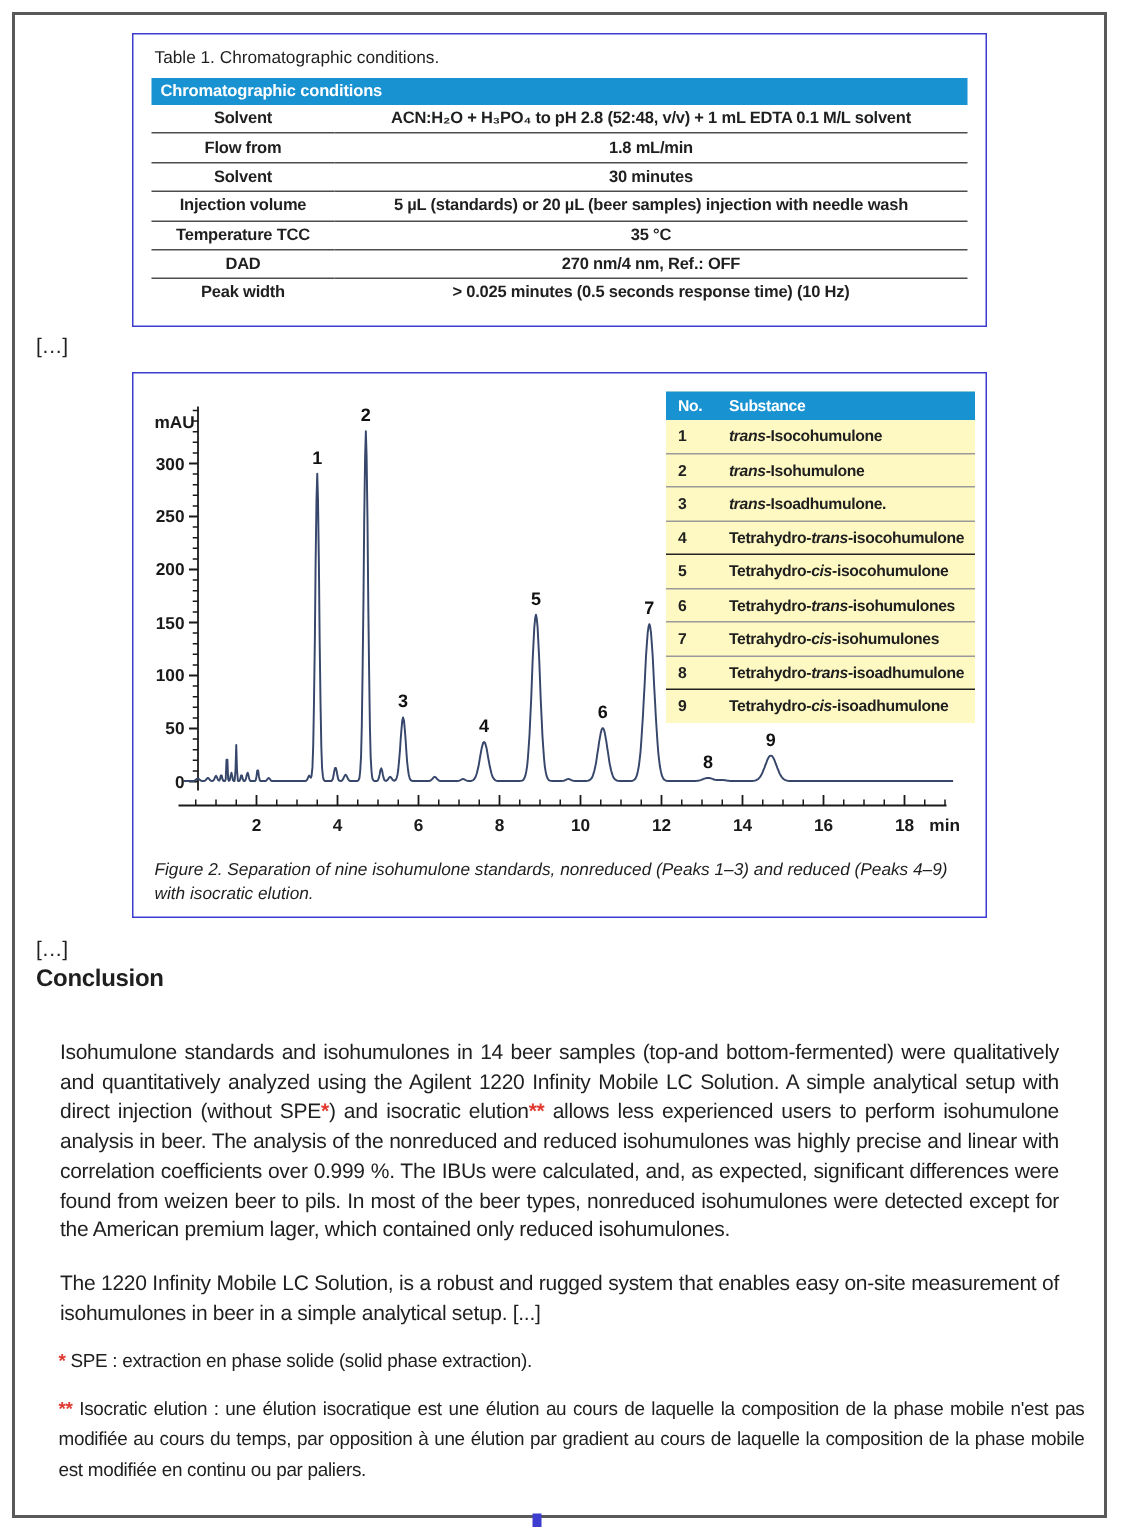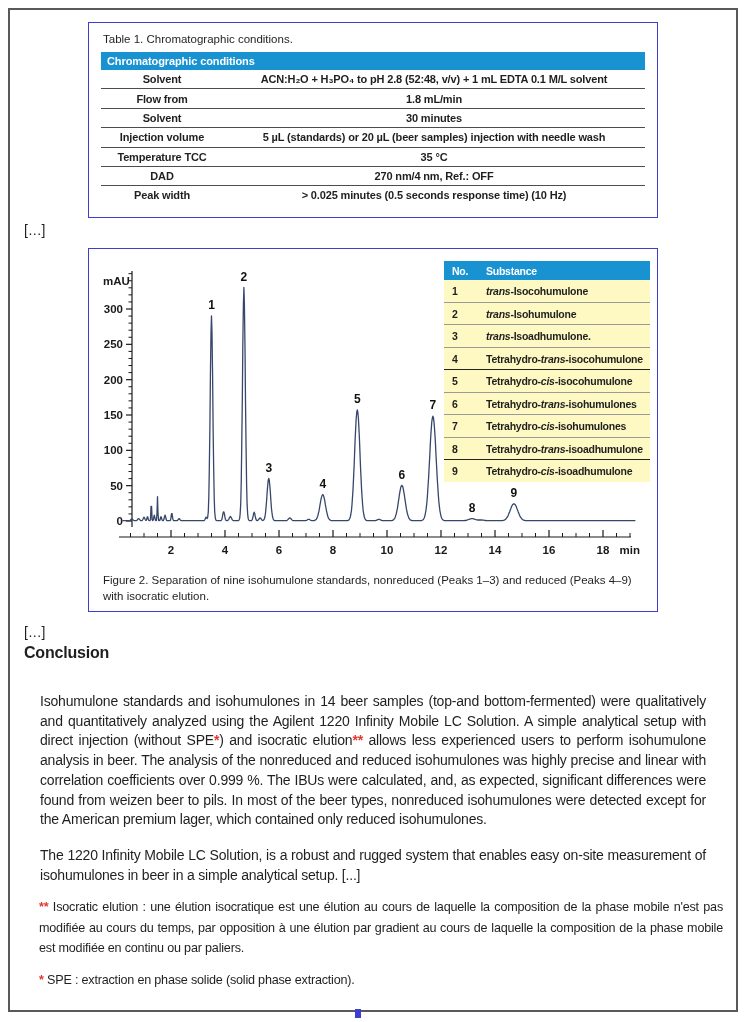--- a/index.html
+++ b/index.html
@@ -45,21 +45,21 @@
     position:absolute;right:7px;top:12px;width:206px;background:#fef9c3;
     font-size:10.5px;font-weight:bold;letter-spacing:-0.25px;
   }
   .legend-header{display:flex;background:var(--blue-header);color:#fff;padding:3.5px 0 3.5px 8px;}
   .legend-row{display:flex;padding:5px 0 4.5px 8px;border-bottom:1px solid #9a9a9a;white-space:nowrap;}
   .legend-row.sep-thick{border-bottom:1.7px solid #222;}
   .legend-row:last-child{border-bottom:none;}
   .lg-no{width:34px;flex:none;}
   .fig-caption{
     position:absolute;left:14px;right:10px;bottom:7px;
-    font-size:11.5px;line-height:15.5px;
+    font-size:11.5px;line-height:15.5px;font-style:italic;
   }
   .conclusion-heading{
     position:absolute;left:24px;top:644px;font-size:16px;font-weight:bold;letter-spacing:-0.2px;
   }
   .para-block{
     position:absolute;left:24px;top:676px;width:698px;
     font-size:14px;line-height:19.7px;text-align:justify;letter-spacing:-0.2px;
   }
   .para-block p{margin:16px;}
   .red-star{color:var(--red);font-weight:bold;}
@@ -273,17 +273,17 @@
 <div class="ellipsis ellipsis-2">[...]</div>
 
 <h2 class="conclusion-heading" style="margin:0;">Conclusion</h2>
 
 <div class="para-block">
   <p><span>Isohumulone standards and isohumulones in 14 beer samples (top-and bottom-fermented) were qualitatively and quantitatively analyzed using the Agilent 1220 Infinity Mobile LC Solution. A simple analytical setup with direct injection (without SPE</span><span class="red-star">*</span><span>) and isocratic elution</span><span class="red-star">**</span><span> allows less experienced users to perform isohumulone analysis in beer. The analysis of the nonreduced and reduced isohumulones was highly precise and linear with correlation coefficients over 0.999 %. The IBUs were calculated, and, as expected, significant differences were found from weizen beer to pils. In most of the beer types, nonreduced isohumulones were detected except for the American premium lager, which contained only reduced isohumulones.</span></p>
   <p>The 1220 Infinity Mobile LC Solution, is a robust and rugged system that enables easy on-site measurement of isohumulones in beer in a simple analytical setup. [...]</p>
 </div>
 
 <div class="footnotes">
+  <p><span class="red-star">*</span><span> SPE : extraction en phase solide (solid phase extraction).</span></p>
   <p><span class="red-star">**</span><span> Isocratic elution : une élution isocratique est une élution au cours de laquelle la composition de la phase mobile n'est pas modifiée au cours du temps, par opposition à une élution par gradient au cours de laquelle la composition de la phase mobile est modifiée en continu ou par paliers.</span></p>
-  <p><span class="red-star">*</span><span> SPE : extraction en phase solide (solid phase extraction).</span></p>
 </div>
 
 <div class="bottom-blue"></div>
 
 </body></html>

